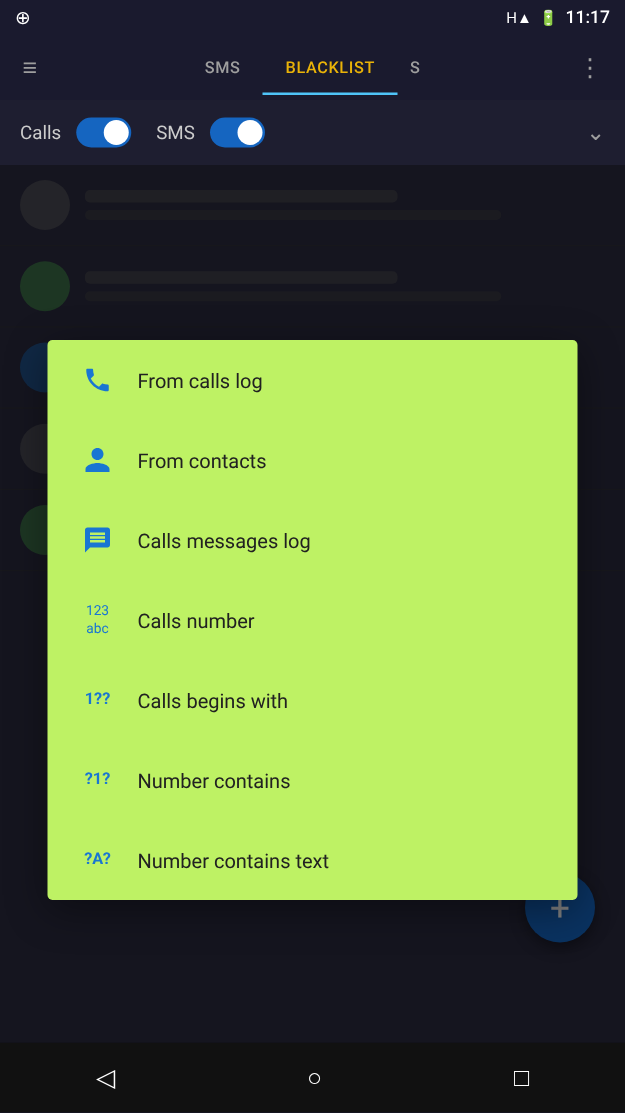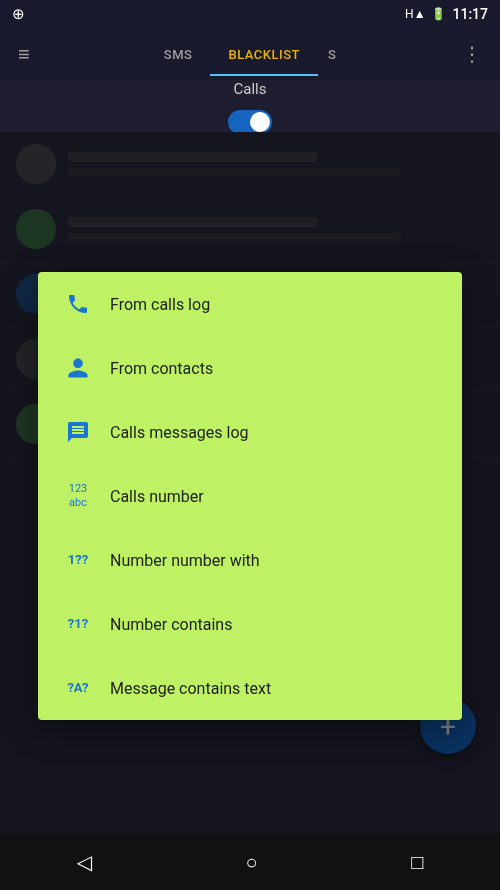--- a/index.html
+++ b/index.html
@@ -95,21 +95,20 @@
 
     
     .toggle-row {
       width: 100%;
       height: 52px;
       background: #1e1e30;
       display: flex;
       align-items: center;
       padding: 0 16px;
       gap: 12px;
-      flex-direction: column;
     }
     .toggle-label {
       color: #ccc;
       font-size: 15px;
     }
     .toggle {
       width: 44px;
       height: 24px;
       border-radius: 12px;
       display: flex;
@@ -358,35 +357,35 @@
       <div class="modal-item-icon text-icon" style="font-size:11px;font-weight:400;color:#1976d2;line-height:1.3;text-align:center;">
         123<br>abc
       </div>
       <span class="modal-item-label">Calls number</span>
     </div>
 
     <div class="modal-item">
       <div class="modal-item-icon text-icon" style="font-size:13px;font-weight:700;color:#1976d2;text-align:center;">
         1??
       </div>
-      <span class="modal-item-label">Number number with</span>
+      <span class="modal-item-label">Calls begins with</span>
     </div>
 
     <div class="modal-item">
       <div class="modal-item-icon text-icon" style="font-size:13px;font-weight:700;color:#1976d2;text-align:center;">
         ?1?
       </div>
       <span class="modal-item-label">Number contains</span>
     </div>
 
     <div class="modal-item">
       <div class="modal-item-icon text-icon" style="font-size:13px;font-weight:700;color:#1976d2;text-align:center;">
         ?A?
       </div>
-      <span class="modal-item-label">Message contains text</span>
+      <span class="modal-item-label">Number contains text</span>
     </div>
 
   </div>
 
   <div class="fab">+</div>
 
 </div>
 
 <div class="bottom-nav">
   <span class="bottom-nav-btn">◁</span>

